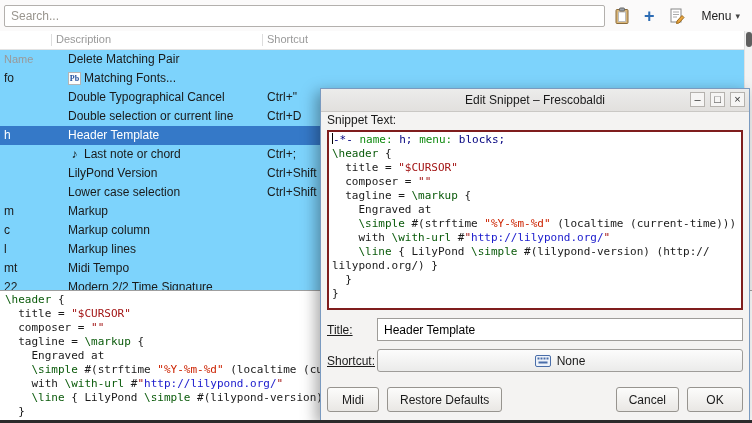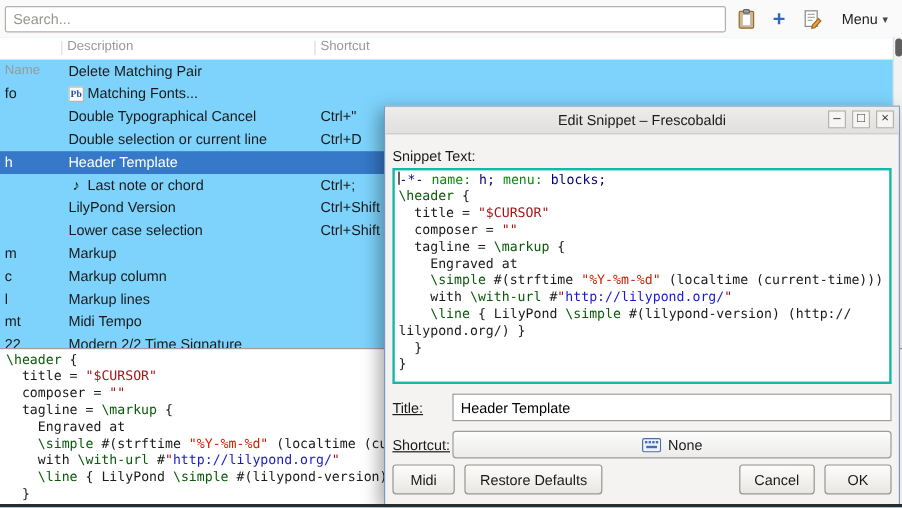--- a/index.html
+++ b/index.html
@@ -23,21 +23,21 @@
          font-size:11px;color:#999;background:#fff;}
   .thead::before{content:"";position:absolute;left:51px;top:3px;bottom:3px;width:1px;background:#ddd;}
   .thead::after{content:"";position:absolute;left:262px;top:3px;bottom:3px;width:1px;background:#ddd;}
   .h-name{position:absolute;left:4px;top:2px;margin-top:20px;}
   .h-desc{position:absolute;left:56px;top:2px;}
   .h-short{position:absolute;left:267px;top:2px;}
 
   .tbody{position:absolute;top:50px;left:0;right:0;height:240px;overflow:hidden;}
   .trow{position:relative;height:19px;line-height:19px;font-size:12px;color:#1a1a1a;}
   .trow .c-name{position:absolute;left:4px;width:48px;white-space:nowrap;}
-  .trow .c-desc{position:absolute;left:57px;width:206px;white-space:nowrap;overflow:hidden;
+  .trow .c-desc{position:absolute;left:68px;width:206px;white-space:nowrap;overflow:hidden;
                 display:flex;align-items:center;gap:3px;height:19px;}
   .trow .c-short{position:absolute;left:267px;white-space:nowrap;}
   .trow.sel{color:#fff;}
   .mini-icon{display:inline-block;width:13px;text-align:center;flex:none;}
   .mini-icon.fonts{font:bold 8px/11px "Liberation Serif",serif;color:#1f4e9c;border:1px solid #b5b5b5;
                    height:13px;box-sizing:border-box;background:#fdfdfd;}
   .mini-icon.note{font-size:12px;color:#111;}
 
   .scrollbar{position:absolute;top:31px;right:0;width:8px;height:259px;background:#f3f3f3;
              border-left:1px solid #e0e0e0;z-index:2;box-sizing:border-box;}
@@ -51,23 +51,23 @@
 
   
   .dialog{position:absolute;left:320px;top:88px;width:430px;height:333px;background:#f4f3f2;
           border:1px solid #7a9ac0;box-shadow:-4px 4px 14px rgba(0,0,0,.35);z-index:10;box-sizing:border-box;}
   .dtitle{height:22px;background:linear-gradient(#ececeb,#e2e0de);border-bottom:1px solid #cac8c5;
           display:flex;align-items:center;position:relative;}
   .dtext{flex:1;text-align:center;font-weight:normal;font-size:12px;color:#1a1a1a;}
   .wbtns{position:absolute;right:4px;top:3px;display:flex;gap:5px;}
   .wb{width:15px;height:15px;line-height:13px;text-align:center;font-size:11px;color:#333;
       border:1px solid #b5b2ae;background:#f6f5f4;box-sizing:border-box;cursor:default;}
-  .dbody{position:absolute;top:22px;left:0;right:0;bottom:0;padding:12px 6px;box-sizing:border-box;}
+  .dbody{position:absolute;top:22px;left:0;right:0;bottom:0;padding:2px 6px;box-sizing:border-box;}
   .dlabel{font-size:12px;color:#1a1a1a;height:15px;line-height:15px;}
-  .editor{height:180px;background:#fff;border:2px solid #14b8a6;margin-top:2px;padding:1px 3px;
+  .editor{height:180px;background:#fff;border:2px solid #7f1d1d;margin-top:2px;padding:1px 3px;
           font:11px/14px "DejaVu Sans Mono",monospace;color:#1a1a1a;overflow:hidden;box-sizing:border-box;}
   .caret{display:inline-block;width:1px;height:11px;background:#000;vertical-align:-1px;}
   .frow{display:flex;align-items:center;margin-top:8px;}
   .flabel{width:50px;font-size:12px;color:#1a1a1a;flex:none;text-decoration:underline;}
   .tfield{flex:1;height:23px;border:1px solid #9e9c99;background:#fff;
           font:12px "Liberation Sans",sans-serif;padding:0 6px;box-sizing:border-box;outline:none;}
   .sbtn{flex:1;height:23px;border:1px solid #9e9c99;border-radius:3px;
         background:linear-gradient(#fcfcfc,#ebebea);font:12px "Liberation Sans",sans-serif;
         display:flex;align-items:center;justify-content:center;gap:6px;color:#1a1a1a;cursor:default;}
   .btnrow{position:absolute;left:6px;right:6px;bottom:8px;display:flex;gap:8px;}

